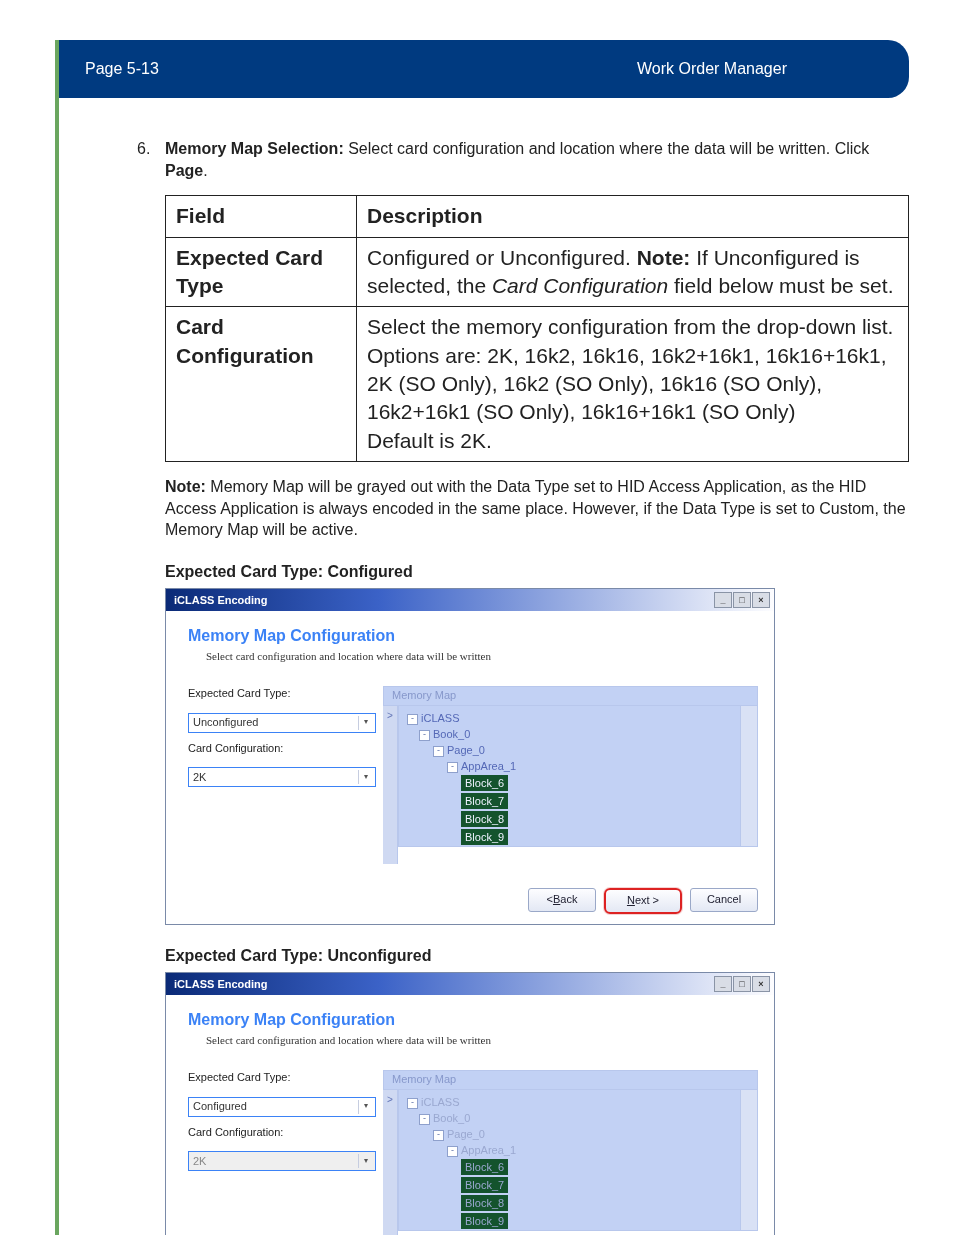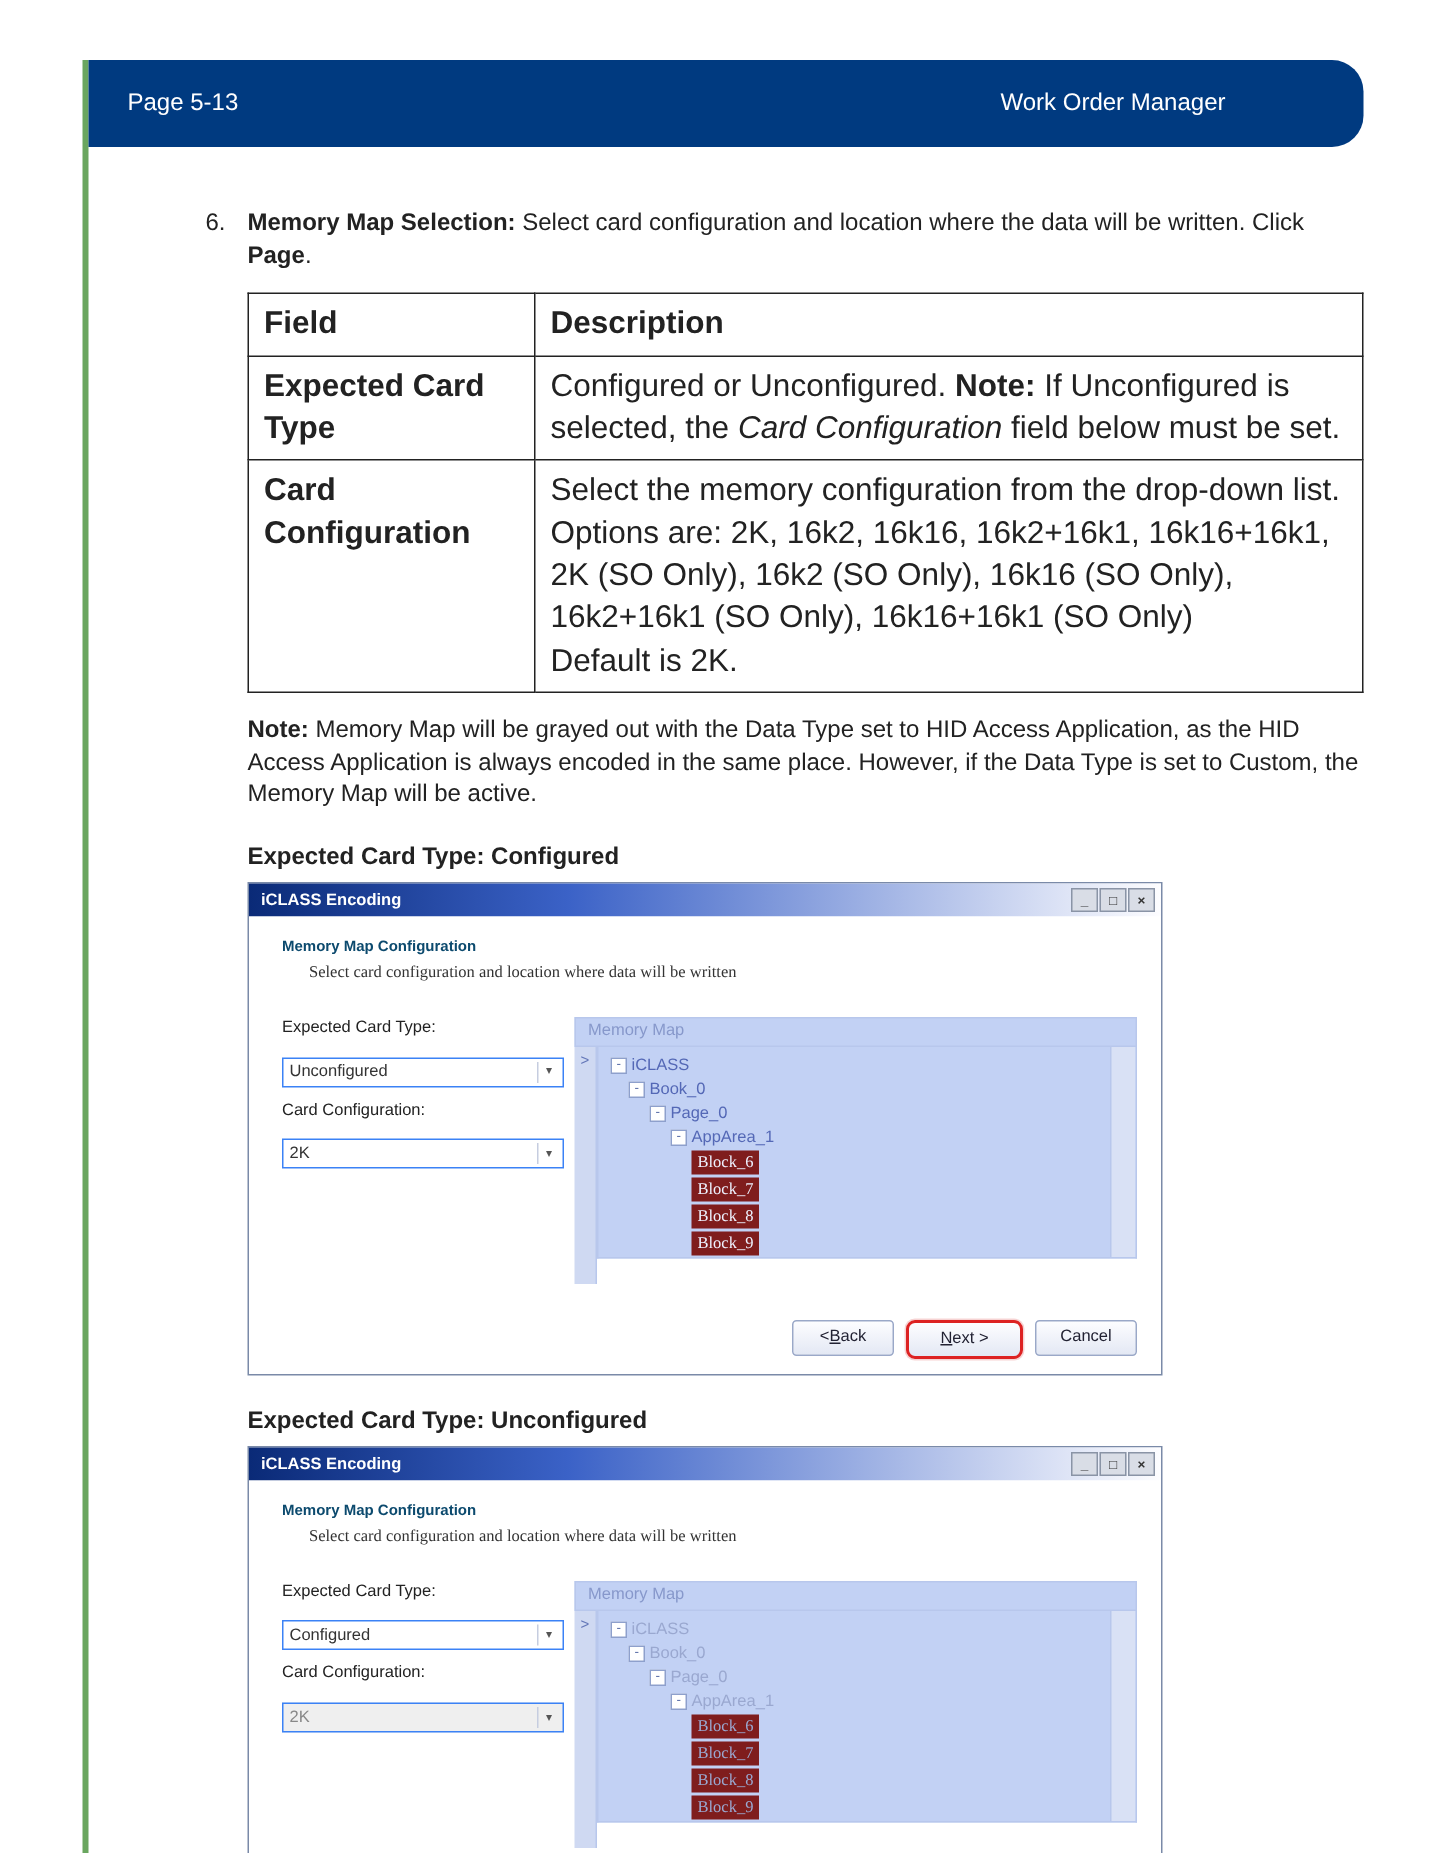--- a/index.html
+++ b/index.html
@@ -129,23 +129,23 @@
     justify-content: center;
     font-size: 9px;
     color: #333;
     line-height: 1;
   }
   .win-body {
     background: #fff;
     padding: 14px 16px 10px 22px;
   }
   .win-heading {
-    color: #0c4a6e;
+    color: #3b82f6;
     font-weight: bold;
-    font-size: 10px;
+    font-size: 16px;
     margin-bottom: 2px;
   }
   .win-sub {
     font-size: 11px;
     margin: 0 0 22px 18px;
     color: #333;
     font-family: Liberation Serif, serif;
   }
   .form-label { font-size: 11px; color: #222; }
   .combo {
@@ -201,26 +201,25 @@
   }
   .mm-tree.disabled .tree-node { color: #9aa8d0; }
   .mm-tree .tree-inner { padding: 4px 0 0 8px; }
   .tree-node {
     font-size: 11px;
     color: #5468b6;
     line-height: 16px;
     white-space: nowrap;
   }
   .tree-node.blk {
-    background: #7f1d1d;
+    background: #14532d;
     color: #eef2ff;
     display: inline-block;
     padding: 0 4px;
     margin: 1px 0;
-    font-family: Liberation Serif, serif;
   }
   .indent1 { margin-left: 12px; }
   .indent2 { margin-left: 26px; }
   .indent3 { margin-left: 40px; }
   .indent4 { margin-left: 54px; }
   .mm-scroll {
     position: absolute;
     right: 0;
     top: 0;
     bottom: 0;
@@ -280,21 +279,21 @@
 </style>
 </head>
 <body>
 
 <div class="page">
   <div class="accent-bar" id="accent" style="background: rgb(106, 166, 95);"></div>
 
 
   <div class="header-bar">
     <span>Page 5-13</span>
-    <span style="margin-right:66px;">Work Order Manager</span>
+    <span style="margin-right:96px;">Work Order Manager</span>
   </div>
 
   <div class="content">
 
     <ol class="steps">
       <li>
         <span class="num">6.</span>
         <span class="bold">Memory Map Selection:</span><span> Select card configuration and location where the data will be written. Click </span><span class="bold">Page</span><span>.</span>
       </li>
     </ol>

